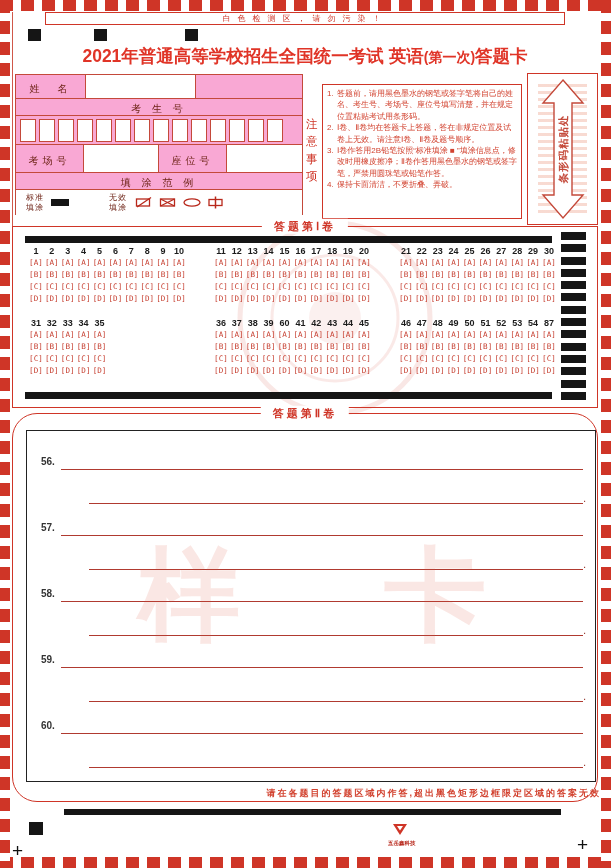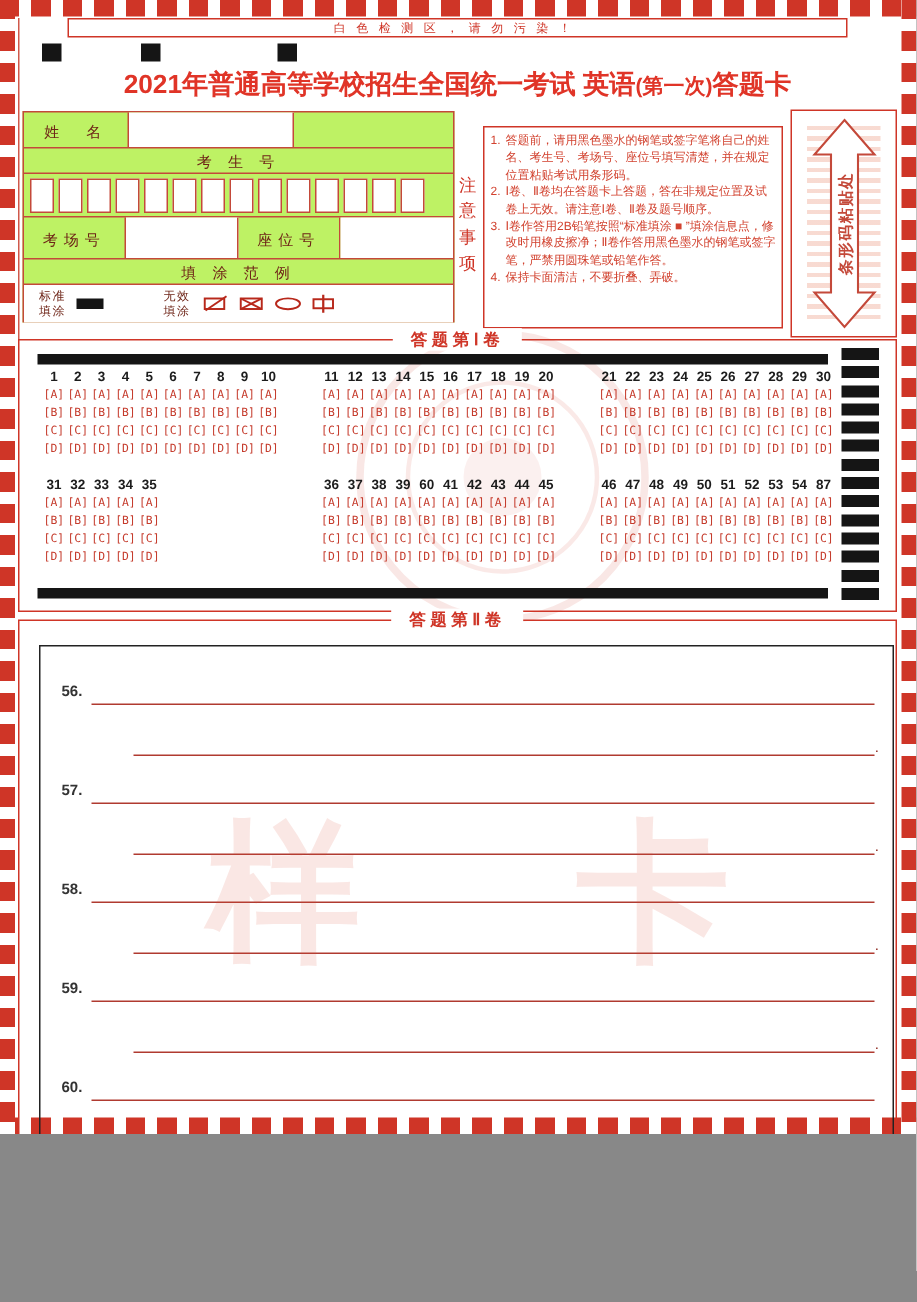--- a/index.html
+++ b/index.html
@@ -1,18 +1,18 @@
 <!DOCTYPE html>
 <html><head>
 <meta charset="utf-8">
 <style>
   html,body{margin:0;padding:0;background:#888;}
   *{box-sizing:border-box;}
   .page{
-    position:relative;width:611px;height:756px;background:#fff;
+    position:relative;width:611px;height:868px;background:#fff;
     font-family:"Liberation Sans",sans-serif;overflow:hidden;margin:0 auto;
   }
   
   .b-top,.b-bottom{position:absolute;left:0;width:611px;height:11px;
     background:repeating-linear-gradient(90deg,#cf3527 0 13px,#fff 13px 21px);}
   .b-top{top:0}.b-bottom{bottom:0}
   .b-left,.b-right{position:absolute;top:0;height:868px;width:10px;
     background:repeating-linear-gradient(180deg,#cf3527 0 13px,#fff 13px 21px);}
   .b-left{left:0}.b-right{right:0}
   .inner-edge{position:absolute;left:12px;top:12px;width:1px;height:214px;background:#d0584a;}
@@ -21,21 +21,21 @@
   .detect-strip{position:absolute;left:45px;top:12px;width:520px;height:13px;
     border:1px solid #cf3527;color:#cf3527;font-size:8px;letter-spacing:7px;
     text-align:center;line-height:12px;}
   .sq{position:absolute;background:#151515;}
   .title{position:absolute;left:12px;top:44px;width:586px;text-align:center;
     color:#e03427;font-weight:bold;font-size:17.5px;white-space:nowrap;}
   .title .sess{font-size:14px;}
 
   
   .form{position:absolute;left:15px;top:74px;width:288px;height:141px;
-    border:1px solid #c4493a;background:#bef264;color:#7d2a1d;}
+    border:1px solid #c4493a;background:#f9a8d4;color:#7d2a1d;}
   .f-row{position:absolute;left:0;width:286px;border-bottom:1px solid #c4493a;}
   .lbl{font-size:10px;letter-spacing:4px;color:#6e2417;}
   .cell{position:absolute;top:0;height:100%;}
   .cell.white{background:#fff;}
   .cell.bordr{border-right:1px solid #c4493a;}
   .cand-row{display:flex;align-items:center;justify-content:flex-start;gap:3px;padding-left:4px;}
   .cand-box{width:16px;height:23px;background:#fff;border:1px solid #c4493a;}
   .ex-row{display:flex;align-items:center;gap:5px;background:#fff;padding-left:10px;}
   .two-line{width:20px;font-size:8px;line-height:1.15;color:#6e2417;letter-spacing:1px;}
   .std-mark{width:18px;height:7px;background:#151515;}
@@ -51,21 +51,21 @@
 
   
   .barcode-box{position:absolute;left:527px;top:73px;width:71px;height:152px;border:1px solid #cf3527;background:#fff;}
   .barcode-stripes{position:absolute;left:10px;right:10px;top:10px;bottom:10px;
     background:repeating-linear-gradient(180deg,rgba(235,150,125,.35) 0 3px,transparent 3px 7px);}
   .barcode-box svg{position:absolute;left:50%;top:50%;transform:translate(-50%,-50%);}
 
   
   .part-box{position:absolute;left:12px;background:#fff0;border:1px solid #cf3527;}
   .part1{top:226px;width:586px;height:182px;}
-  .part2{top:413px;width:586px;height:389px;}
+  .part2{top:413px;width:586px;height:389px;border-radius:25px;}
   .part-head{position:absolute;left:50%;top:0;transform:translate(-50%,-55%);
     background:#fff;padding:0 12px;color:#cf3527;font-weight:bold;font-size:11px;letter-spacing:3px;white-space:nowrap;}
   .bar{position:absolute;background:#151515;}
 
   
   .b-row{position:absolute;height:72px;}
   .r0{top:245px;}.r1{top:317px;}
   .b-group{position:absolute;top:0;display:flex;}
   .g0{left:28px;}.g1{left:213px;}.g2{left:398px;}
   .q-col{width:15.9px;text-align:center;}

